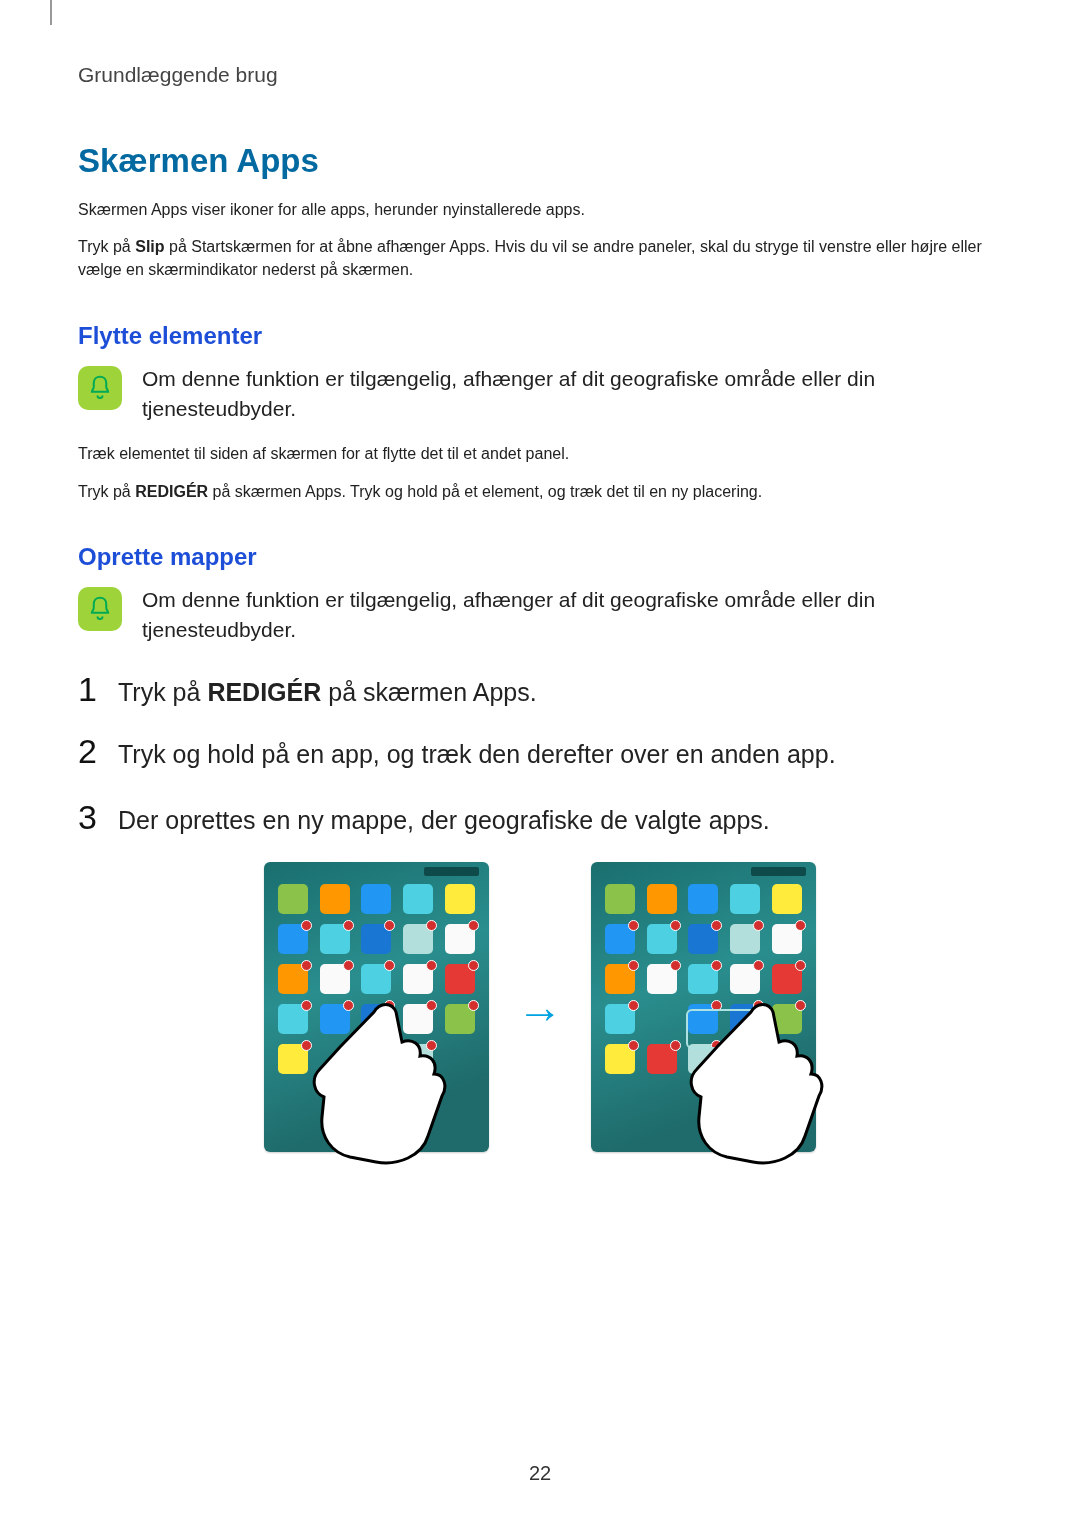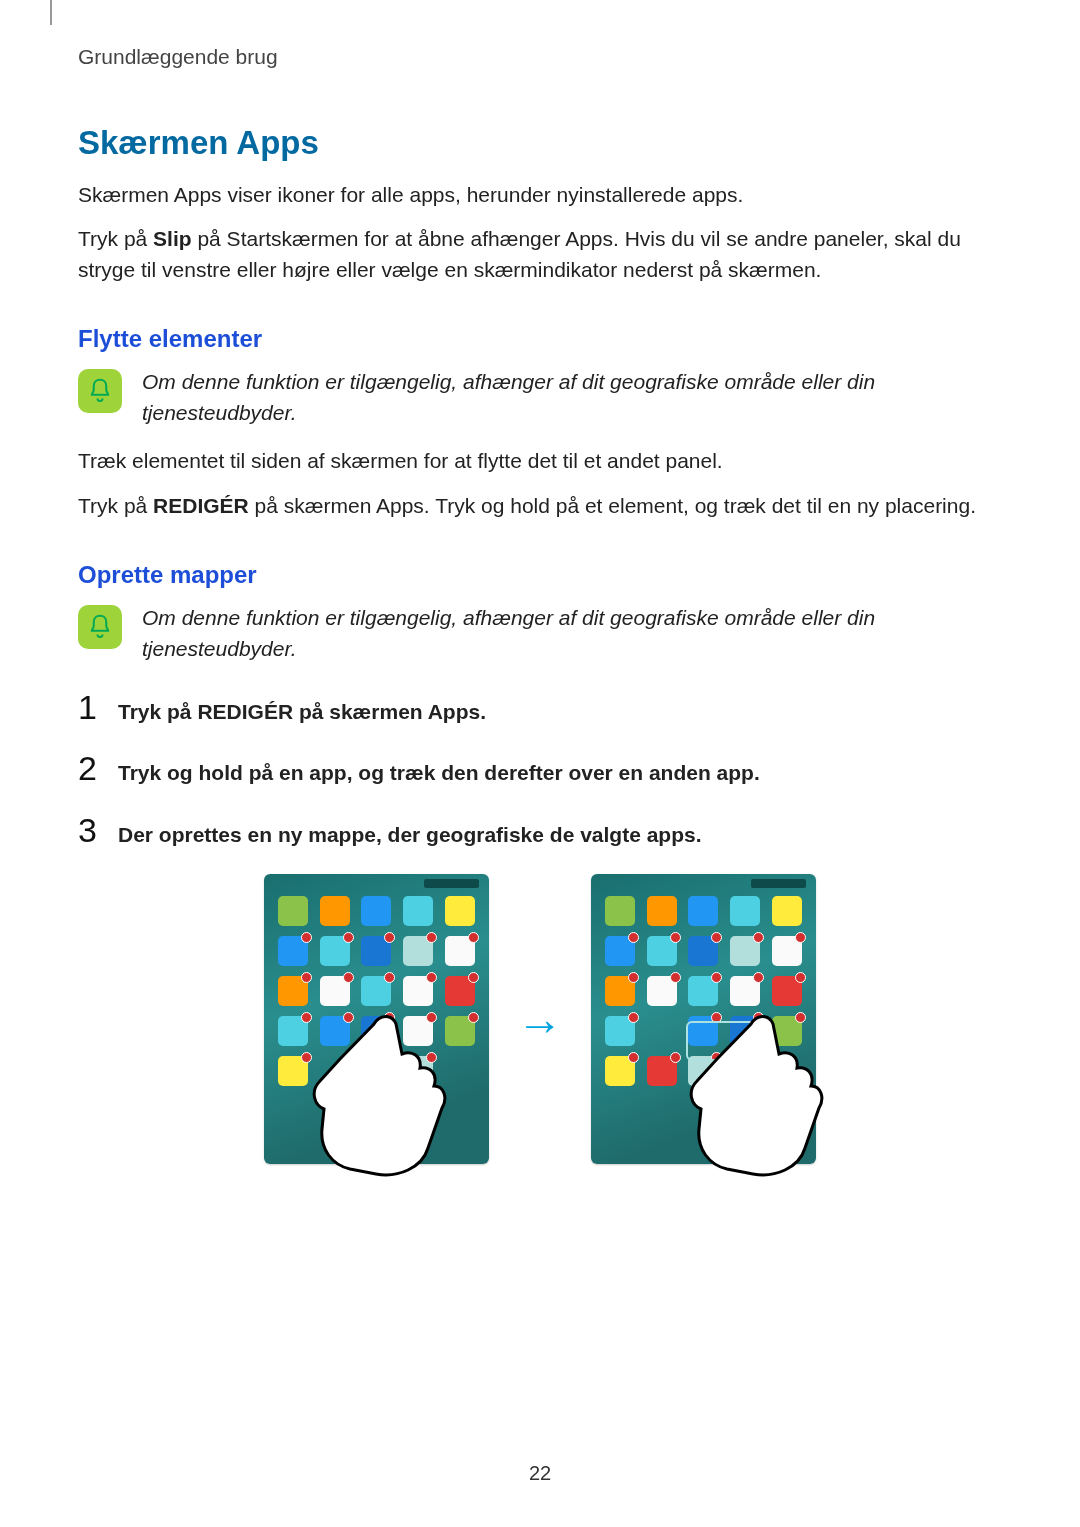--- a/index.html
+++ b/index.html
@@ -12,53 +12,52 @@
     position: relative;
   }
   .page-margin {
     position: absolute;
     left: 50px; top: 0;
     width: 2px; height: 25px;
     border-left: 1px solid #999;
     border-right: 1px solid #999;
   }
   .content {
-    padding: 45px 78px 0 78px;
+    padding: 63px 78px 0 78px;
   }
   .chapter {
     font-size: 21px;
     color: #444;
     margin-bottom: 55px;
   }
   .title {
     font-size: 33px;
     color: #0369a1;
     font-weight: bold;
     margin-bottom: 18px;
   }
   .body-text {
-    font-size: 21px;
+    font-size: 16px;
     line-height: 1.45;
     color: #222;
     max-width: 920px;
   }
   .body-text + .body-text { margin-top: 14px; }
   .subheading {
     font-size: 24px;
     font-weight: bold;
     color: #1d4ed8;
     margin-top: 40px;
     margin-bottom: 14px;
   }
   .note-row {
     display: flex;
     align-items: flex-start;
     gap: 20px;
     margin-bottom: 18px;
-    font-style: italic;
   }
   .note-icon {
     flex: 0 0 auto;
     width: 44px; height: 44px;
     border-radius: 10px;
     background: #9ed33a;
     display: flex;
     align-items: center;
     justify-content: center;
     margin-top: 2px;
@@ -78,25 +77,24 @@
     margin-bottom: 22px;
   }
   .step .num {
     font-size: 34px;
     font-weight: 500;
     width: 26px;
     flex: 0 0 auto;
     color: #111;
   }
   .step .txt {
-    font-size: 21px;
+    font-size: 25px;
     line-height: 1.45;
     color: #222;
     max-width: 870px;
-    font-weight: bold;
   }
   .step .txt .sub { margin-top: 8px; display: block; }
   .images-row {
     display: flex;
     justify-content: center;
     align-items: center;
     gap: 28px;
     margin-top: 24px;
   }
   .tablet {

